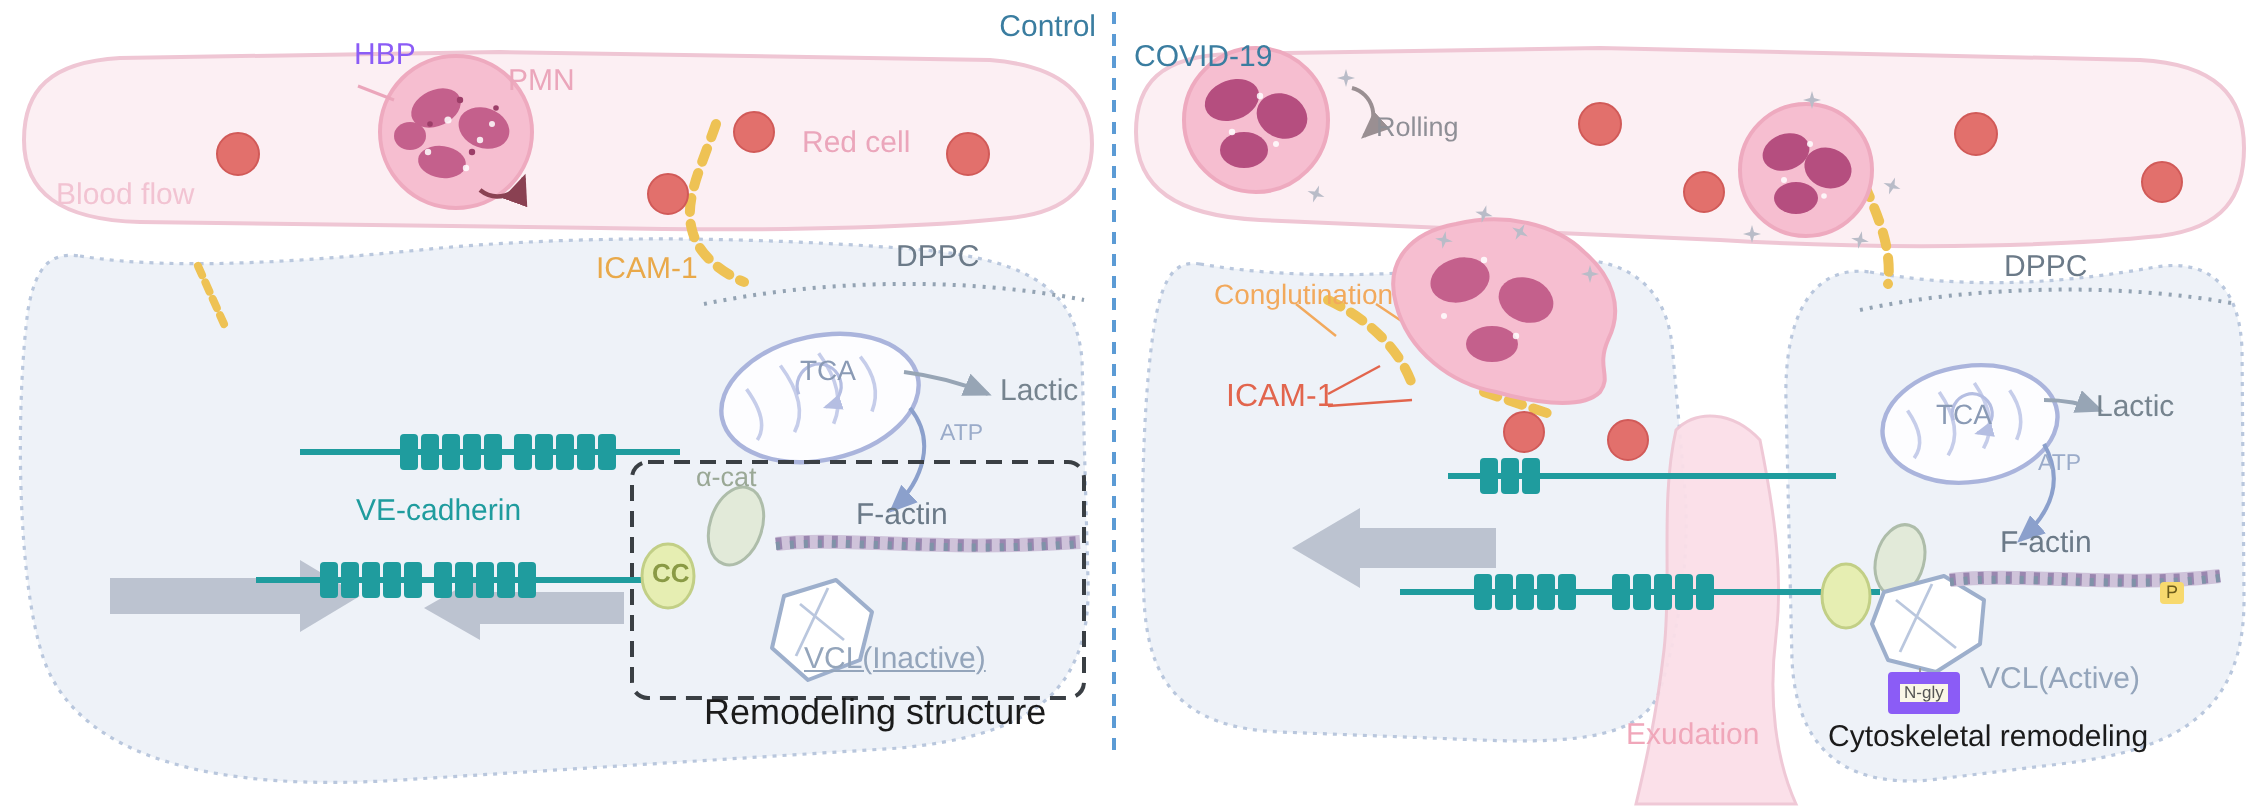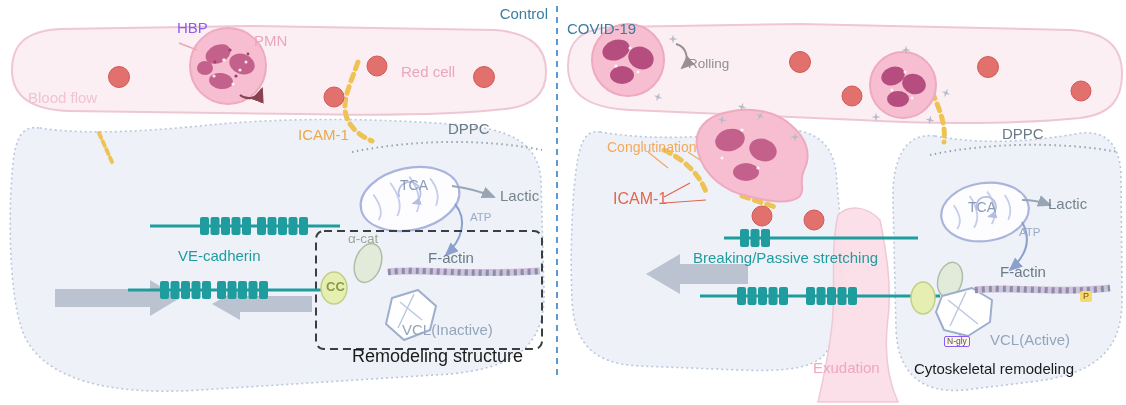--- a/index.html
+++ b/index.html
@@ -293,31 +293,30 @@
 <div class="lbl" style="left:28px;top:90px;font-size:15px;color:#f2c3d2;">Blood flow</div>
 <div class="lbl" style="left:298px;top:127px;font-size:15px;color:#e9a94a;">ICAM-1</div>
 <div class="lbl" style="left:448px;top:121px;font-size:15px;color:#6b7a88;">DPPC</div>
 <div class="lbl" style="left:400px;top:178px;font-size:14px;color:#8a9ab5;">TCA</div>
 <div class="lbl" style="left:500px;top:188px;font-size:15px;color:#76848f;">Lactic</div>
 <div class="lbl" style="left:470px;top:211px;font-size:11.5px;color:#9aabc9;">ATP</div>
 <div class="lbl" style="left:178px;top:248px;font-size:15px;color:#1f9c9e;">VE-cadherin</div>
 <div class="lbl" style="left:348px;top:232px;font-size:13.5px;color:#9aa896;">α-cat</div>
 <div class="lbl" style="left:326px;top:280px;font-size:13px;font-weight:600;color:#8a9a45;">CC</div>
 <div class="lbl" style="left:428px;top:250px;font-size:15px;color:#6b7a88;">F-actin</div>
-<div class="lbl" style="left:402px;top:322px;font-size:15px;color:#94a5bb;">VCL(Inactive)</div>
+<div class="lbl" style="left:402px;top:322px;font-size:15px;color:#94a5bb;text-decoration:underline;">VCL(Inactive)</div>
 <div class="lbl" style="left:352px;top:347px;font-size:18px;color:#1b1b1b;">Remodeling structure</div>
 
 <div class="lbl" style="left:688px;top:57px;font-size:13.5px;color:#8f8f96;">Rolling</div>
 <div class="lbl" style="left:607px;top:140px;font-size:14px;color:#f2a95c;">Conglutination</div>
 <div class="lbl" style="left:613px;top:191px;font-size:16px;font-weight:500;color:#e2654d;">ICAM-1</div>
 <div class="lbl" style="left:1002px;top:126px;font-size:15px;color:#6b7a88;">DPPC</div>
 <div class="lbl" style="left:968px;top:200px;font-size:14px;color:#8a9ab5;">TCA</div>
 <div class="lbl" style="left:1048px;top:196px;font-size:15px;color:#76848f;">Lactic</div>
 <div class="lbl" style="left:1019px;top:226px;font-size:11.5px;color:#9aabc9;">ATP</div>
-<div class="lbl" style="left:693px;top:250px;font-size:15px;color:#1f9c9e;">Breaking/Passive stretching</div>
 <div class="lbl" style="left:1000px;top:264px;font-size:15px;color:#6b7a88;">F-actin</div>
 <div class="tag" style="left:1080px;top:291px;font-size:9px;color:#6b5b1a;background:#f7d96e;border-radius:2px;padding:1px 3px;">P</div>
-<div class="tag" style="left:944px;top:336px;font-size:8.5px;color:#555;background:#faf6e6;border:1px solid #8b5cf6;border-radius:2px;padding:0 2px;">N-gly</div>
+<div class="tag" style="left:944px;top:336px;font-size:8.5px;color:#555;background:#faf6e6;border:6px solid #8b5cf6;border-radius:2px;padding:0 2px;">N-gly</div>
 <div class="lbl" style="left:990px;top:332px;font-size:15px;color:#94a5bb;text-align:right;">VCL(Active)</div>
 <div class="lbl" style="left:813px;top:360px;font-size:15px;color:#f0a7ba;">Exudation</div>
 <div class="lbl" style="left:914px;top:361px;font-size:15px;color:#1b1b1b;text-align:center;">Cytoskeletal remodeling</div>
 
 </div>
 
 </body></html>

